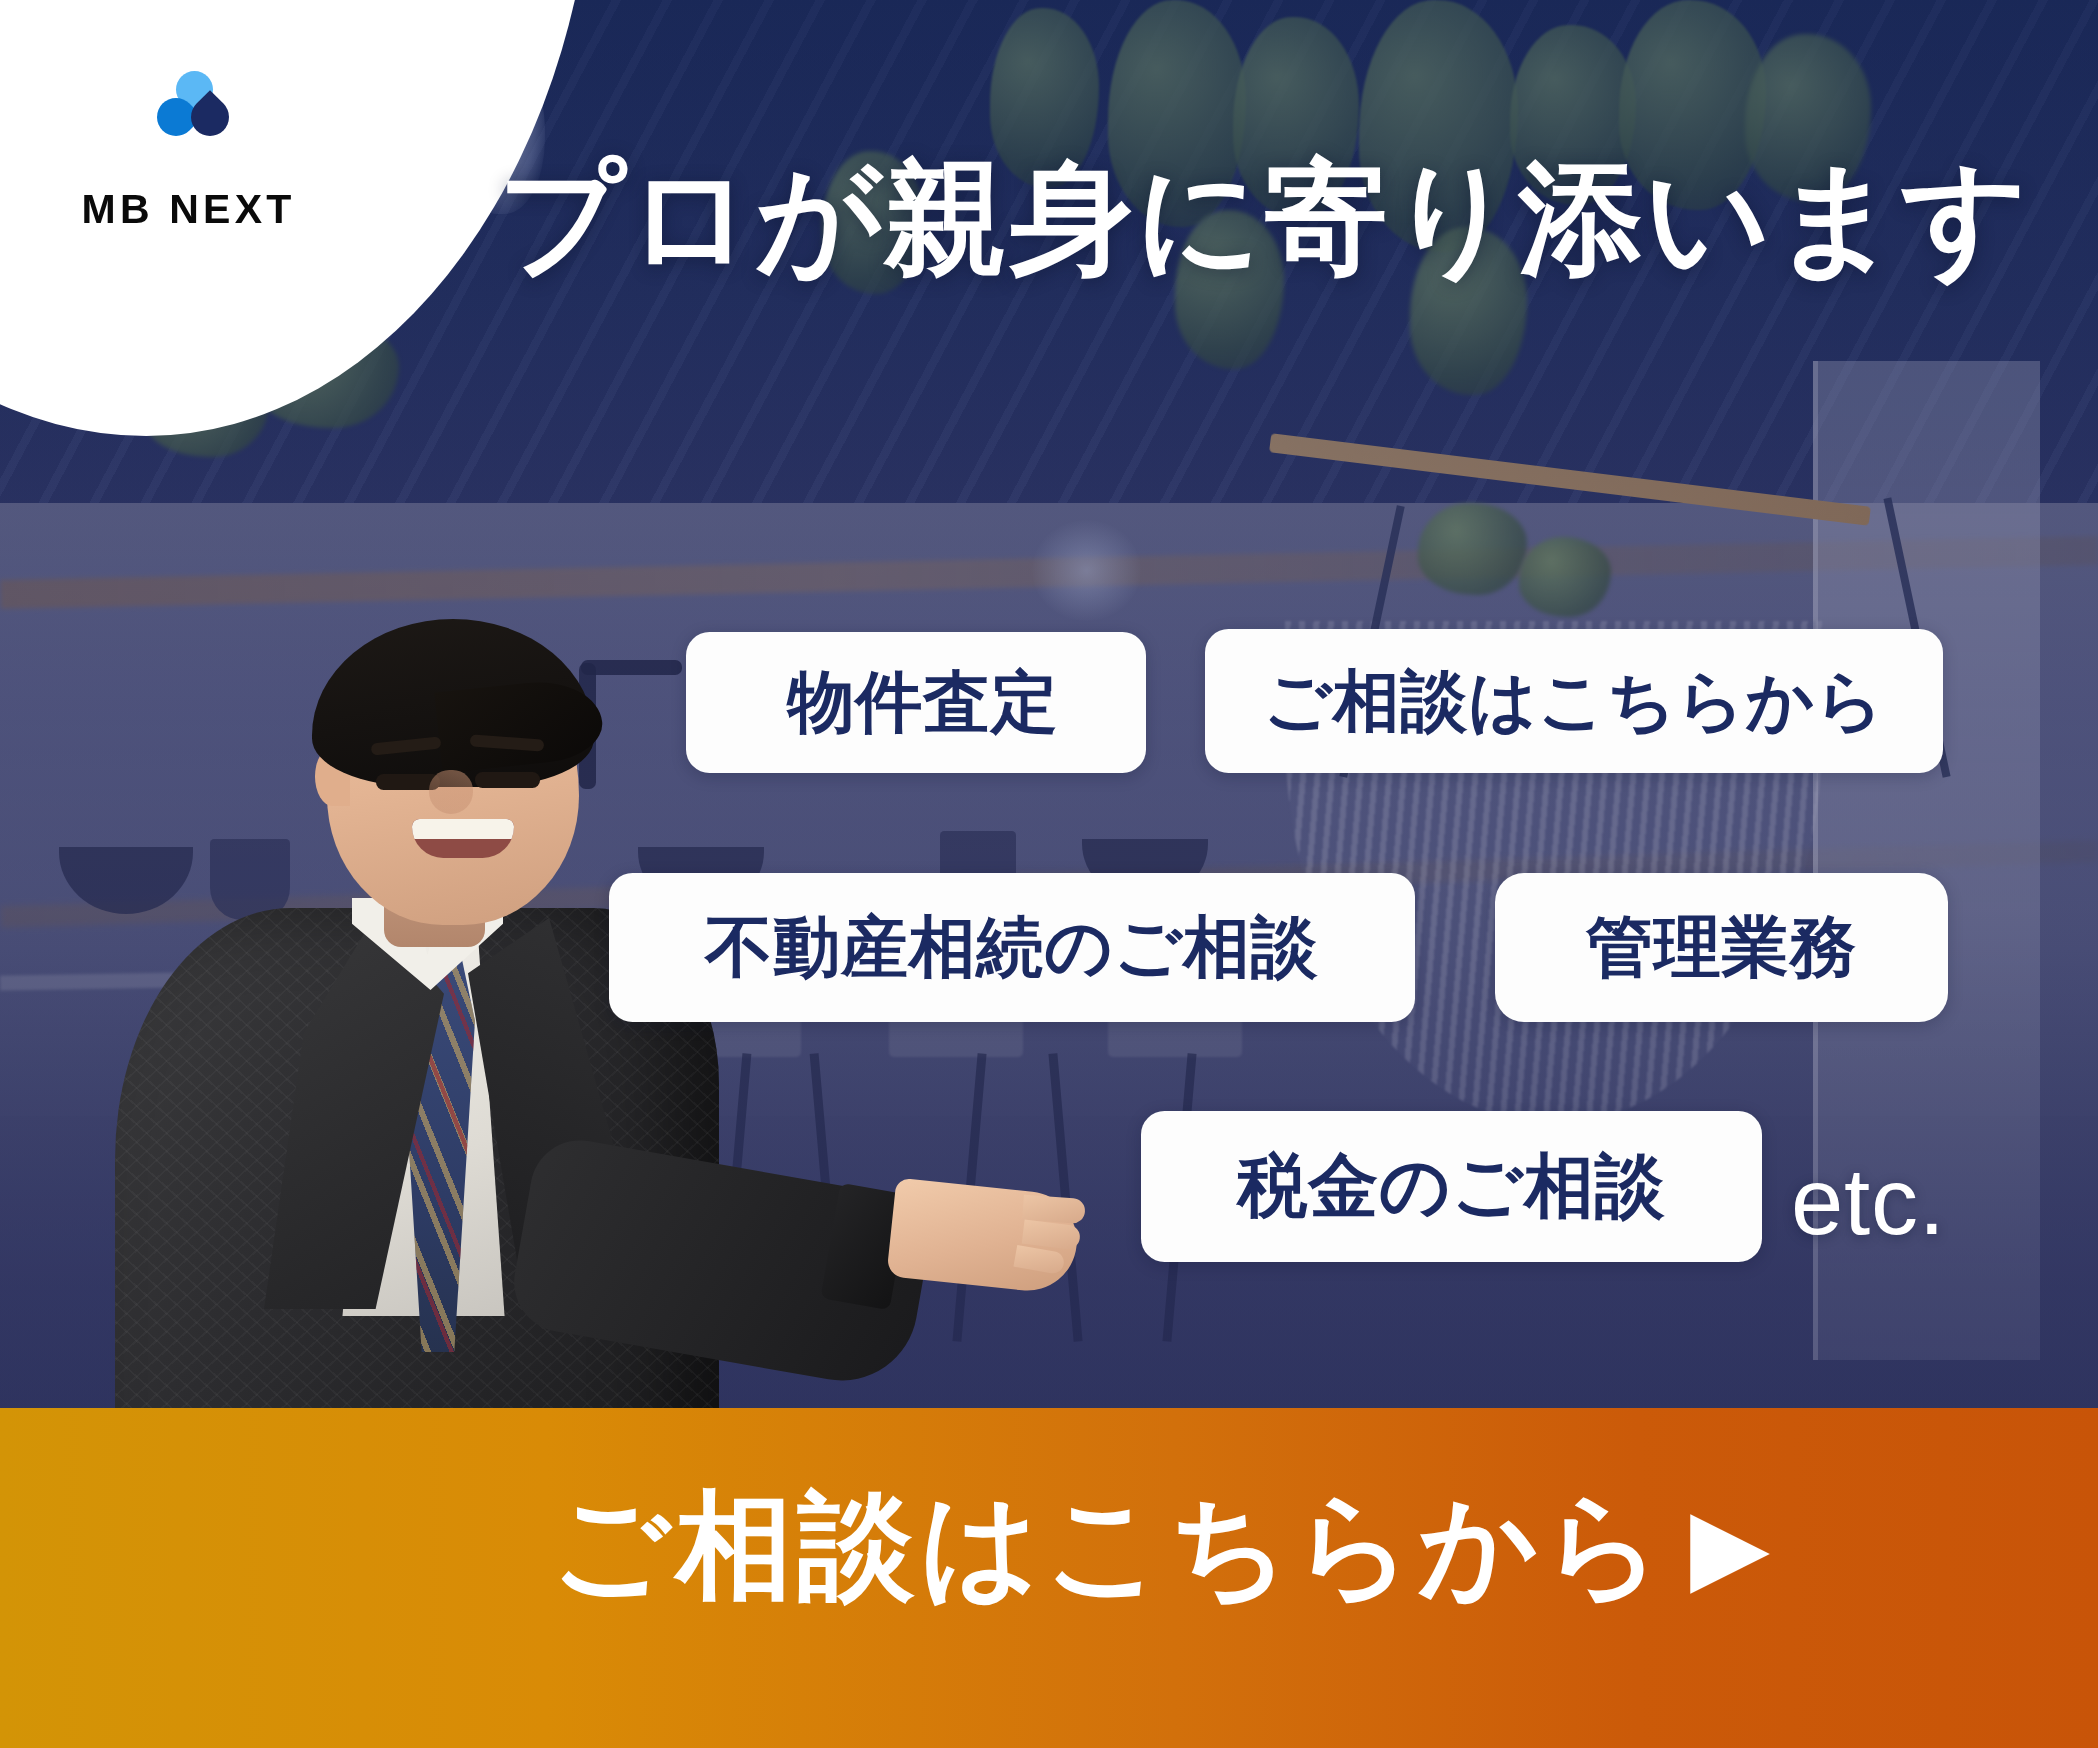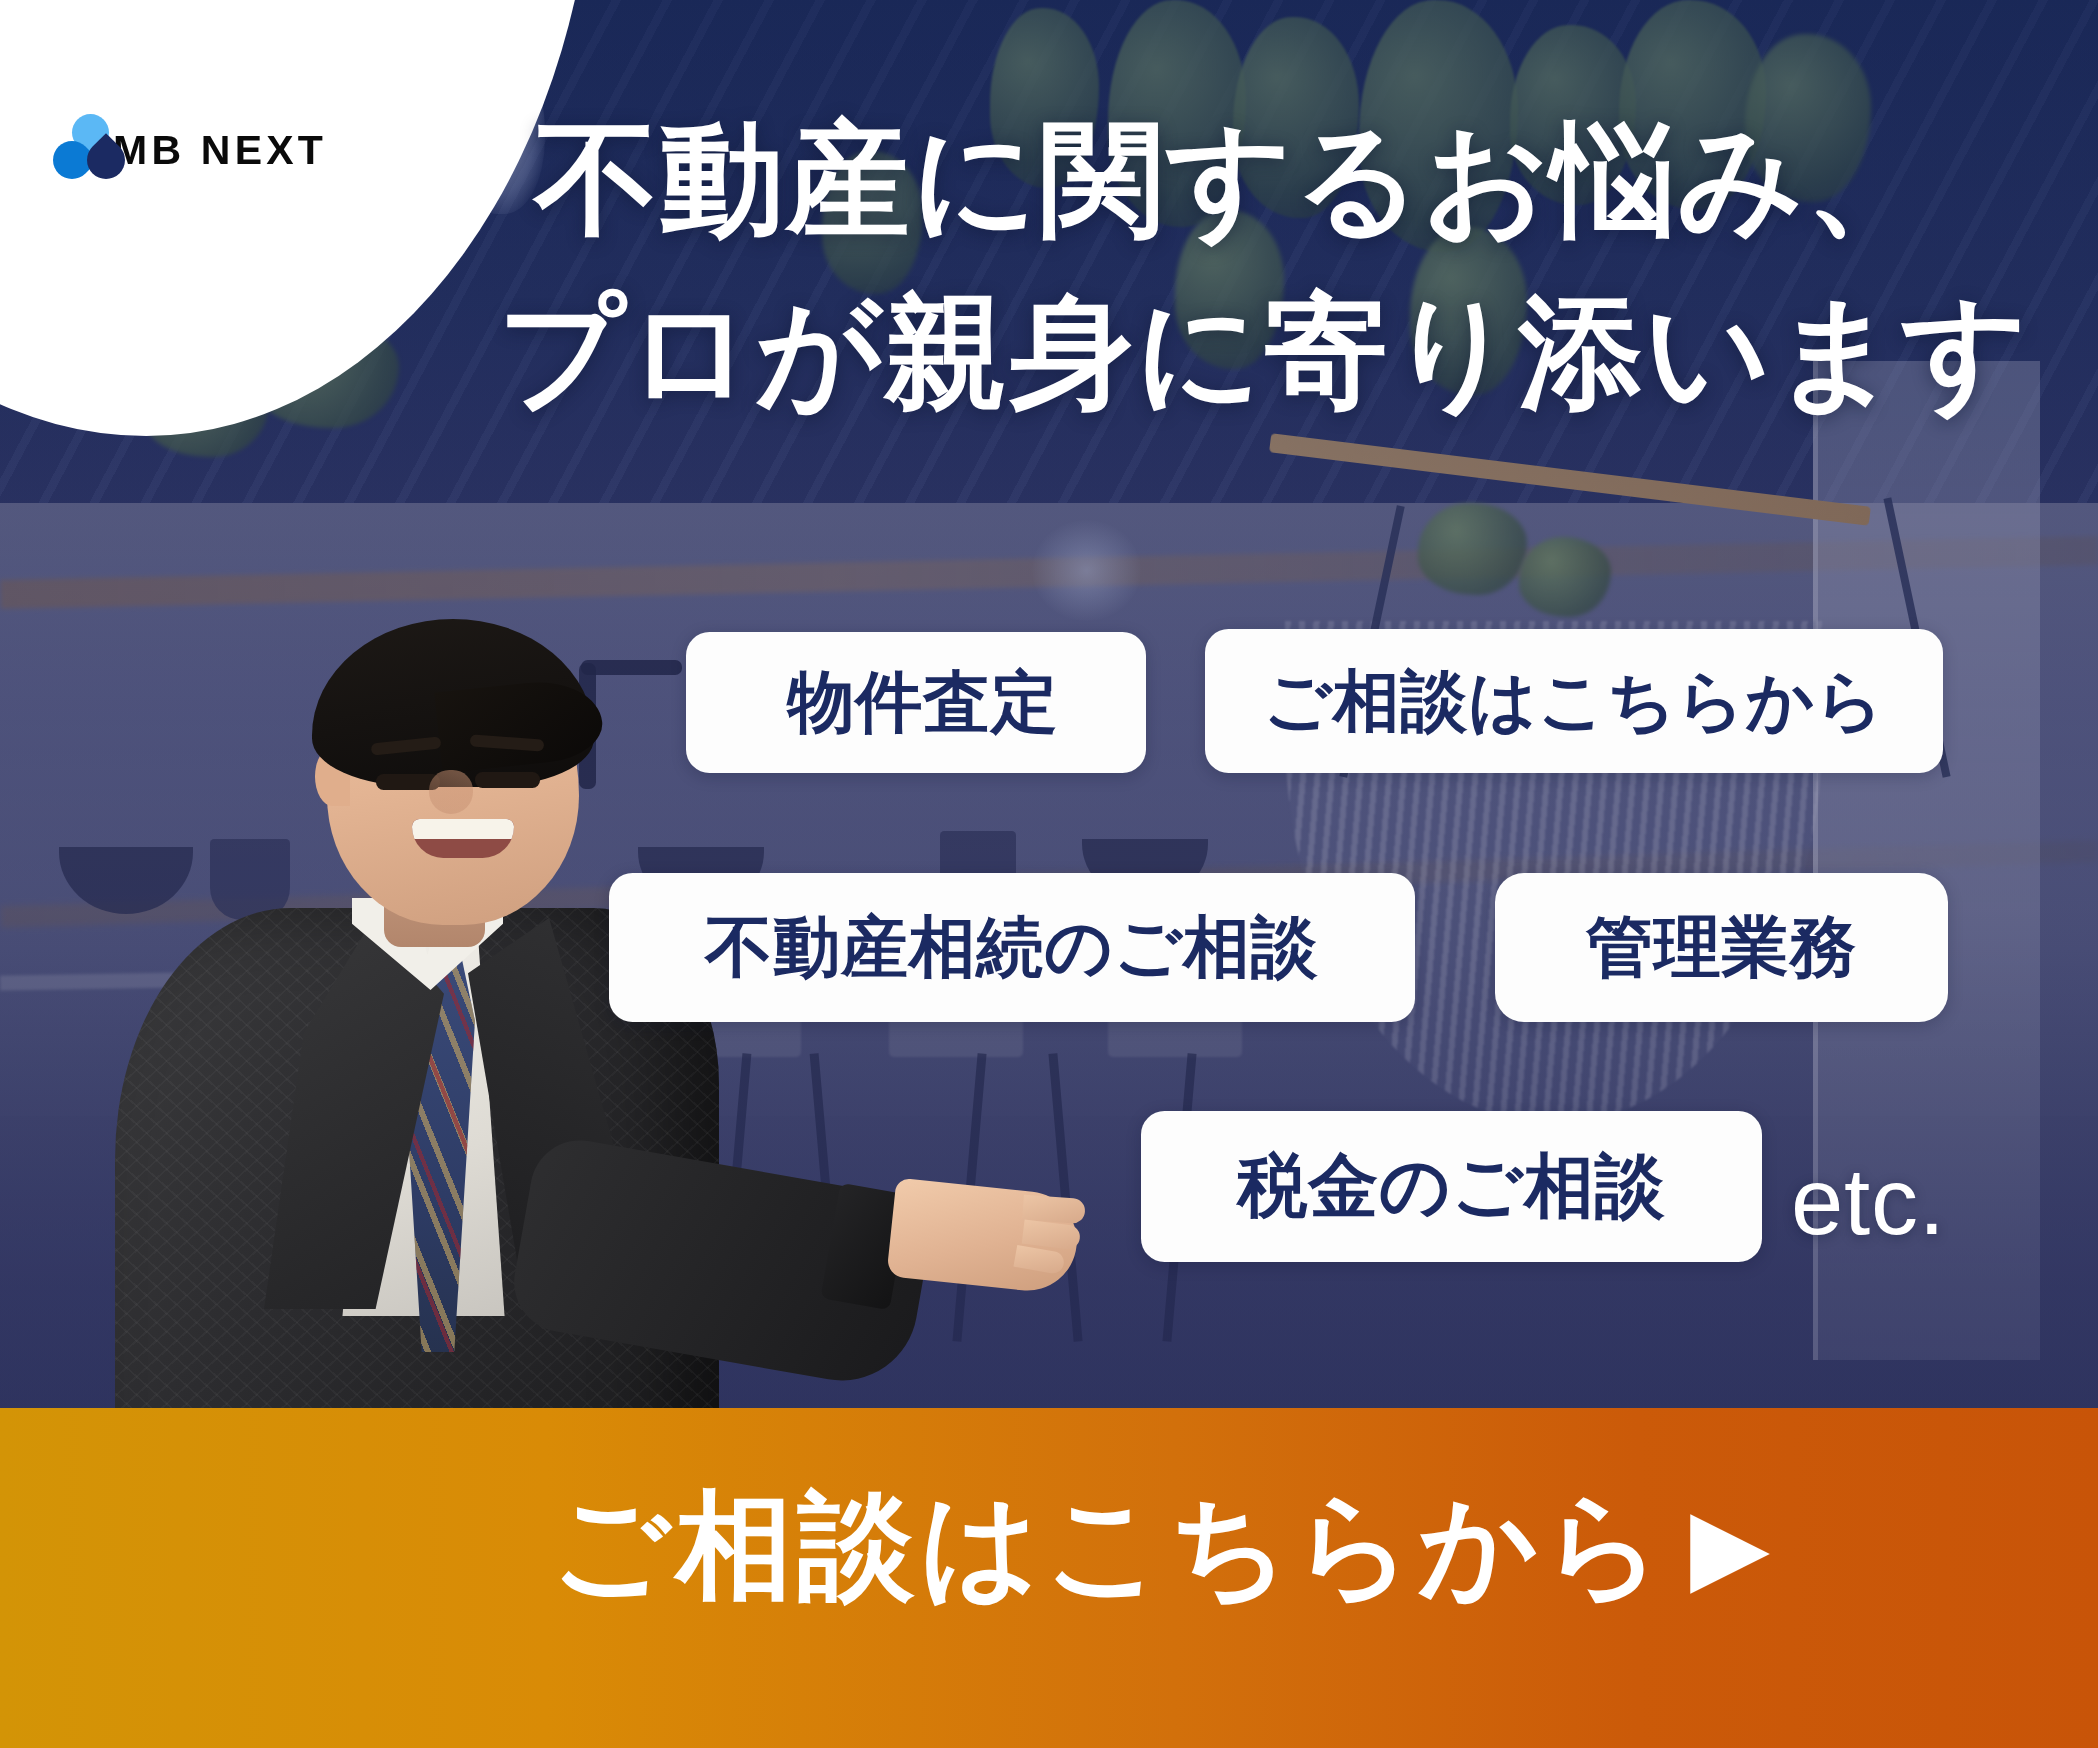--- a/index.html
+++ b/index.html
@@ -110,21 +110,21 @@
 
   
   .logo-lobe{
     position:absolute;left:-319px;top:-302px;
     width:915px;height:738px;
     background:#ffffff;
     border-radius:0 0 58% 60%/0 0 100% 100%;
   }
   .logo-box{
     position:absolute;left:50px;top:71px;width:277px;height:159px;
-    display:flex;align-items:center;justify-content:space-between;
+    display:flex;flex-direction:column;align-items:center;justify-content:space-between;
   }
   .logo-mark{position:relative;width:70px;height:65px;margin-bottom:8.4px;}
   .logo-mark .c-top{
     position:absolute;left:22px;top:0;width:37px;height:37px;border-radius:50%;
     background:#5bb8f5;
   }
   .logo-mark .c-left{
     position:absolute;left:3.4px;top:27px;width:38px;height:38px;
     border-radius:50% 0 50% 50%;
     background:#0b7ad4;transform:rotate(45deg);
@@ -388,21 +388,20 @@
   <div class="logo-box">
     <div class="logo-mark">
       <span class="c-top"></span>
       <span class="c-left"></span>
       <span class="c-right"></span>
     </div>
     <div class="logo-text">MB NEXT</div>
   </div>
 
   <div class="headline">
-    <span class="l1">不動産に関するお悩み、</span>
     <span class="l2">プロが親身に寄り添います</span>
   </div>
 
   <div class="pill" id="pill-0">物件査定</div>
   <div class="pill" id="pill-1">ご相談はこちらから</div>
   <div class="pill" id="pill-2">不動産相続のご相談</div>
   <div class="pill" id="pill-3">管理業務</div>
   <div class="pill" id="pill-4">税金のご相談</div>
   <div class="etc">etc.</div>
 

